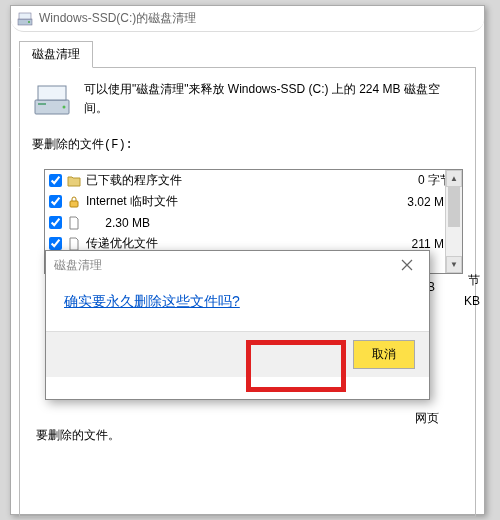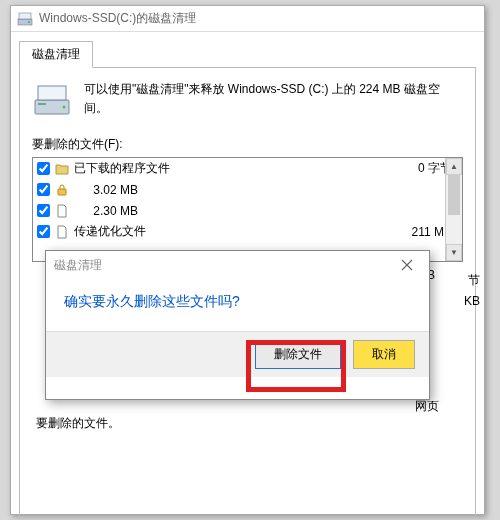--- a/index.html
+++ b/index.html
@@ -1,43 +1,43 @@
 <!DOCTYPE html>
 <html><head>
   <meta charset="utf-8">
   <style>
     * { box-sizing: border-box; margin: 0; padding: 0; font-family: "Microsoft YaHei", "Segoe UI", sans-serif; }
     body { background: #d8d8d8; width: 500px; height: 520px; overflow: hidden; position: relative; }
     .win { position: absolute; left: 10px; top: 5px; width: 475px; height: 510px; background: #fff; border: 1px solid #aaa; box-shadow: 2px 2px 6px rgba(0,0,0,0.3); }
-    .titlebar { height: 26px; background: #fff; border-bottom: 1px solid #ddd; display: flex; align-items: center; padding: 0 6px; font-size: 12px; color: #666; }
+    .titlebar { height: 26px; background: #fff; border-bottom: 1px solid #ddd; display: flex; align-items: center; padding: 0 6px; font-size: 12px; color: #666; border-radius: 13px; }
     .titlebar .ticon { width: 16px; height: 16px; margin-right: 6px; display: inline-block; }
     .titlebar .ticon svg { width: 16px; height: 16px; }
     .tab-row { padding: 8px 8px 0 8px; }
     .tab { display: inline-block; font-size: 12px; padding: 4px 12px; border: 1px solid #bbb; border-bottom: 1px solid #fff; background: #fff; position: relative; top: 1px; }
     .panel { margin: 0 8px 8px 8px; border: 1px solid #bbb; padding: 12px; height: 450px; }
     .intro { display: flex; align-items: flex-start; gap: 12px; margin-bottom: 16px; }
     .disk-icon { width: 40px; height: 40px; flex-shrink: 0; }
     .intro-text { font-size: 12px; line-height: 1.6; }
-    .label-row { font-size: 12px; margin-bottom: 4px; }
-    .file-list { border: 1px solid #888; height: 105px; overflow: hidden; position: relative; }
+    .label-row { font-size: 12px; margin-bottom: 16px; font-family: Liberation Mono, monospace; }
+    .file-list { border: 1px solid #888; height: 105px; overflow: hidden; position: relative; margin-left: 12px; }
     .file-row { display: flex; align-items: center; height: 21px; font-size: 12px; padding: 0 4px; }
     .file-row .chk { margin-right: 4px; }
     .file-row .ficon { width: 16px; height: 16px; margin-right: 4px; flex-shrink: 0; display: flex; align-items: center; justify-content: center; }
     .file-row .fname { flex: 1; }
     .file-row .fsize { width: 70px; text-align: right; padding-right: 6px; }
     .scrollbar { position: absolute; right: 0; top: 0; width: 17px; height: 100%; background: #f0f0f0; border-left: 1px solid #ccc; }
     .sb-btn { height: 17px; background: #e8e8e8; border: 1px solid #ccc; display: flex; align-items: center; justify-content: center; font-size: 8px; color: #555; }
     .sb-thumb { height: 40px; background: #ccc; margin: 0 2px; }
     .total-row { font-size: 12px; display: flex; justify-content: space-between; padding: 6px 28px 6px 4px; }
     .trail-text { font-size: 12px; margin-top: 110px; padding-left: 4px; }
 
     .dialog { position: absolute; left: 45px; top: 250px; width: 385px; height: 150px; background: #fff; border: 1px solid #888; box-shadow: 3px 3px 10px rgba(0,0,0,0.35); }
     .dlg-title { height: 28px; display: flex; align-items: center; justify-content: space-between; padding: 0 8px; font-size: 12px; color: #888; }
     .dlg-close { width: 28px; height: 20px; display: flex; align-items: center; justify-content: center; color: #555; }
-    .dlg-body { padding: 14px 18px 20px 18px; font-size: 14px; color: #0055cc; }
+    .dlg-body { padding: 14px 18px 20px 18px; font-size: 14px; color: #0055cc; text-decoration: underline; }
     .dlg-footer { height: 46px; background: #f0f0f0; border-top: 1px solid #ddd; display: flex; align-items: center; justify-content: flex-end; gap: 12px; padding-right: 14px; }
     .btn { font-size: 12px; padding: 5px 18px; background: #fde047; border: 1px solid #aaa; }
     .btn.primary { border: 1px solid #2a6fd6; background: #e9e9e9; }
     .highlight-box { position: absolute; border: 5px solid #e02020; pointer-events: none; }
     .hl1 { left: 246px; top: 340px; width: 100px; height: 52px; }
   </style>
 </head>
 <body>
 
 <div class="win">
@@ -83,20 +83,21 @@
         <span class="fsize">0 字节</span>
       </div>
       <div class="file-row">
         <input type="checkbox" class="chk" checked="" style="">
         <span class="ficon">
             <svg width="14" height="14" viewBox="0 0 14 14">
               <rect x="3" y="6" width="8" height="6" rx="1" fill="#f2c24c" stroke="#b88810"></rect>
               <path d="M5 6V4a2 2 0 014 0v2" fill="none" stroke="#b88810"></path>
             </svg>
           </span>
+        <span class="fname">Internet 临时文件</span>
         <span class="fsize">3.02 MB</span>
       </div>
       <div class="file-row">
         <input type="checkbox" class="chk" checked="" style="">
         <span class="ficon">
             <svg width="14" height="14" viewBox="0 0 14 14">
               <path d="M3 1h6l2 2v10H3z" fill="#fff" stroke="#888"></path>
             </svg>
           </span>
         <span class="fsize">2.30 MB</span>
@@ -139,18 +140,17 @@
   <div class="dlg-title">
     <span>磁盘清理</span>
     <span class="dlg-close">
       <svg width="12" height="12" viewBox="0 0 12 12">
           <path d="M1 1l10 10M11 1L1 11" stroke="#666" stroke-width="1.2"></path>
         </svg>
     </span>
   </div>
   <div class="dlg-body">确实要永久删除这些文件吗?</div>
   <div class="dlg-footer">
-    <button class="btn primary">删除文件</button>
     <button class="btn">取消</button>
   </div>
 </div>
 
 <div class="highlight-box hl1"></div>
 
 </body></html>

